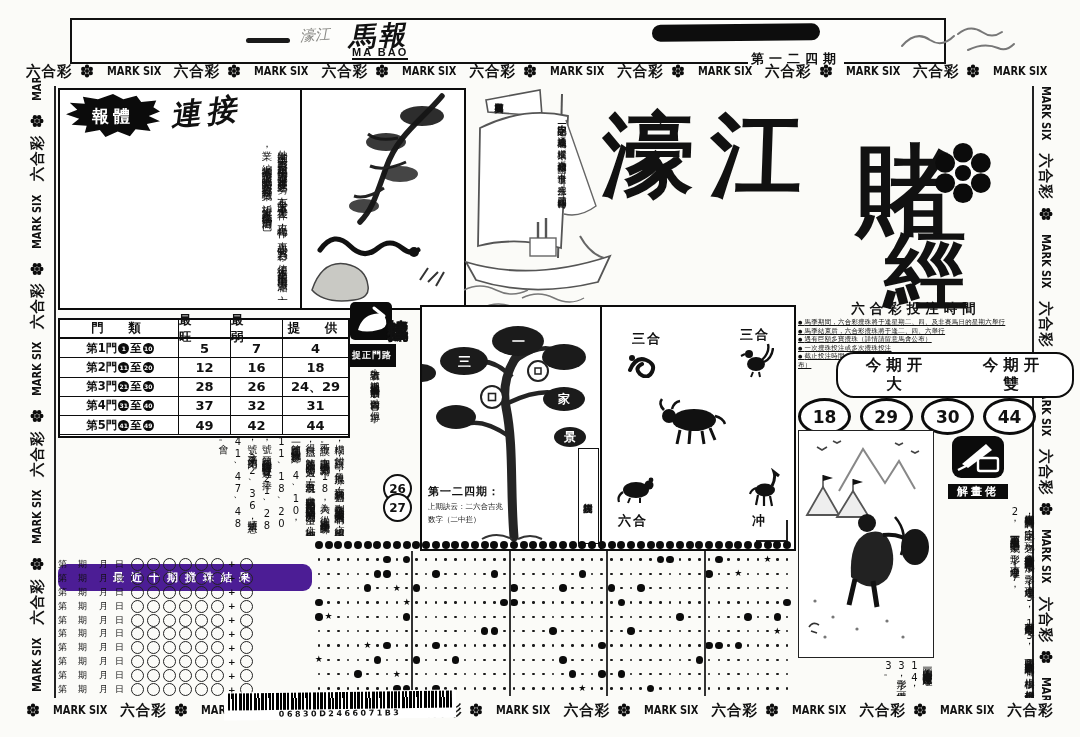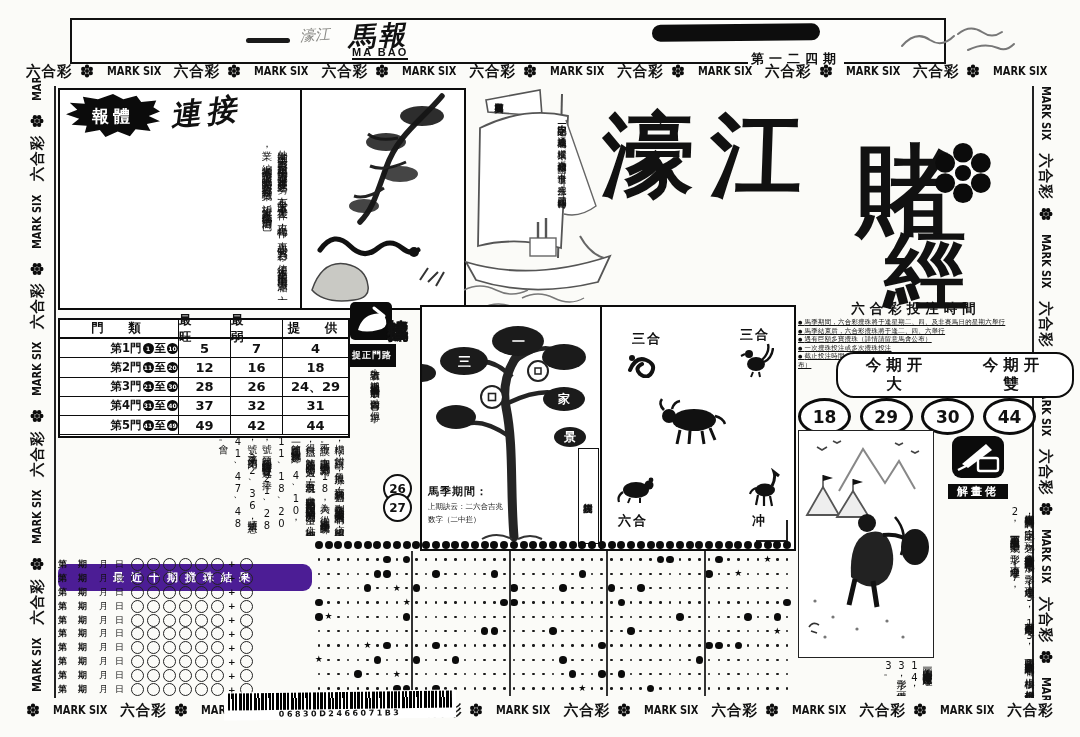--- a/index.html
+++ b/index.html
@@ -49,31 +49,31 @@
   #mt-jing{left:884px;top:214px;font-size:84px;}
   #logo-flower{left:932px;top:142px;}
   #corner-scribble{left:898px;top:16px;}
   
   #pub{left:852px;top:86px;width:190px;font-size:9px;line-height:11.5px;letter-spacing:.5px;font-weight:600;}
   
   #gate{left:58px;top:318px;width:288px;height:116px;border:2.5px solid #0c0c0c;background:#fff;display:grid;
         grid-template-columns:118px 52px 52px 66px;grid-auto-rows:19.2px;}
   #gate .gh{font-weight:900;font-size:12.5px;letter-spacing:6px;display:flex;align-items:center;justify-content:center;border-bottom:2px solid #0c0c0c;}
   #gate .gc{display:flex;align-items:center;justify-content:center;border-bottom:1.6px solid #0c0c0c;font-size:13px;font-weight:600;}
-  #gate .gl{justify-content:flex-end;padding-left:2px;font-weight:900;font-size:11.5px;gap:1px;}
+  #gate .gl{justify-content:center;padding-left:2px;font-weight:900;font-size:11.5px;gap:1px;}
   #gate .vline{border-left:1.6px solid #0c0c0c;}
   .gball{width:11px;height:11px;border-radius:50%;background:#0c0c0c;color:#fff;font-size:6px;font-weight:700;display:inline-flex;align-items:center;justify-content:center;}
   
   #trend{left:60px;top:436px;width:286px;height:100px;font-size:10px;line-height:14.5px;letter-spacing:1px;}
   
   #recent-banner{left:58px;top:564px;width:254px;height:27px;background:#4c1d95;border-radius:9px;color:#fff;
      display:flex;align-items:center;justify-content:center;font-size:11px;font-weight:700;letter-spacing:7px;}
   #recent{left:58px;top:558px;width:254px;height:138px;display:flex;flex-direction:column;justify-content:space-between;}
   .rrow{display:flex;align-items:center;gap:3px;font-size:9px;height:12.5px;}
-  .rlab{width:38px;letter-spacing:1px;font-weight:700;}
+  .rlab{width:38px;letter-spacing:1px;font-weight:400;}
   .rmd{width:13px;}
   .rcirc{width:11px;height:11px;border:1.3px solid #222;border-radius:50%;flex:none;}
   .rplus{font-size:9px;font-weight:700;margin:0 1px;}
   
   #stamp-icon{left:350px;top:302px;width:42px;height:38px;background:#0b0b0b;border-radius:5px;}
   #stamp-label{left:348px;top:344px;width:48px;height:23px;background:#0b0b0b;color:#fff;font-size:9px;font-weight:700;
      display:flex;align-items:center;justify-content:center;letter-spacing:1px;}
   #sister-head{left:384px;top:304px;width:28px;height:168px;font-size:21px;font-weight:900;line-height:28px;}
   .snum{left:383px;width:25px;height:25px;border:2px solid #111;border-radius:50%;display:flex;align-items:center;justify-content:center;
         font-size:12px;font-weight:800;background:#fff;}
@@ -630,21 +630,21 @@
       <circle cx="116" cy="64" r="10" fill="#fff" stroke="#222" stroke-width="2"></circle>
       <rect x="113" y="61" width="6" height="6" fill="none" stroke="#222" stroke-width="1.5"></rect>
       <text x="36" y="59" fill="#fff" font-size="13" font-weight="bold">三</text>
       <text x="90" y="39" fill="#fff" font-size="13" font-weight="bold">一</text>
       <text x="136" y="96" fill="#fff" font-size="12" font-weight="bold">家</text>
       <text x="142" y="134" fill="#fff" font-size="12" font-weight="bold">景</text>
       <path d="M60,232 q14,-8 30,0 M96,232 q12,-6 24,0" stroke="#333" stroke-width="2" fill="none"></path>
     </svg>
   </div>
   <div class="abs" id="tree-caption">
-    <div class="t1">馬季期間：</div>
+    <div class="t1">第一二四期：</div>
     <div class="t2">上期訣云：二六合吉兆</div>
     <div class="t2">数字（二中拦）</div>
   </div>
   <div class="abs vtext" id="tree-side">搖錢樹裏錠訣</div>
 
   <div class="abs box" id="zodiac-box"></div>
   <div class="abs zlabel" id="z-tl">三合</div>
   <div class="abs zlabel" id="z-tr">三合</div>
   <div class="abs zlabel" id="z-bl">六合</div>
   <div class="abs zlabel" id="z-br">冲</div>

